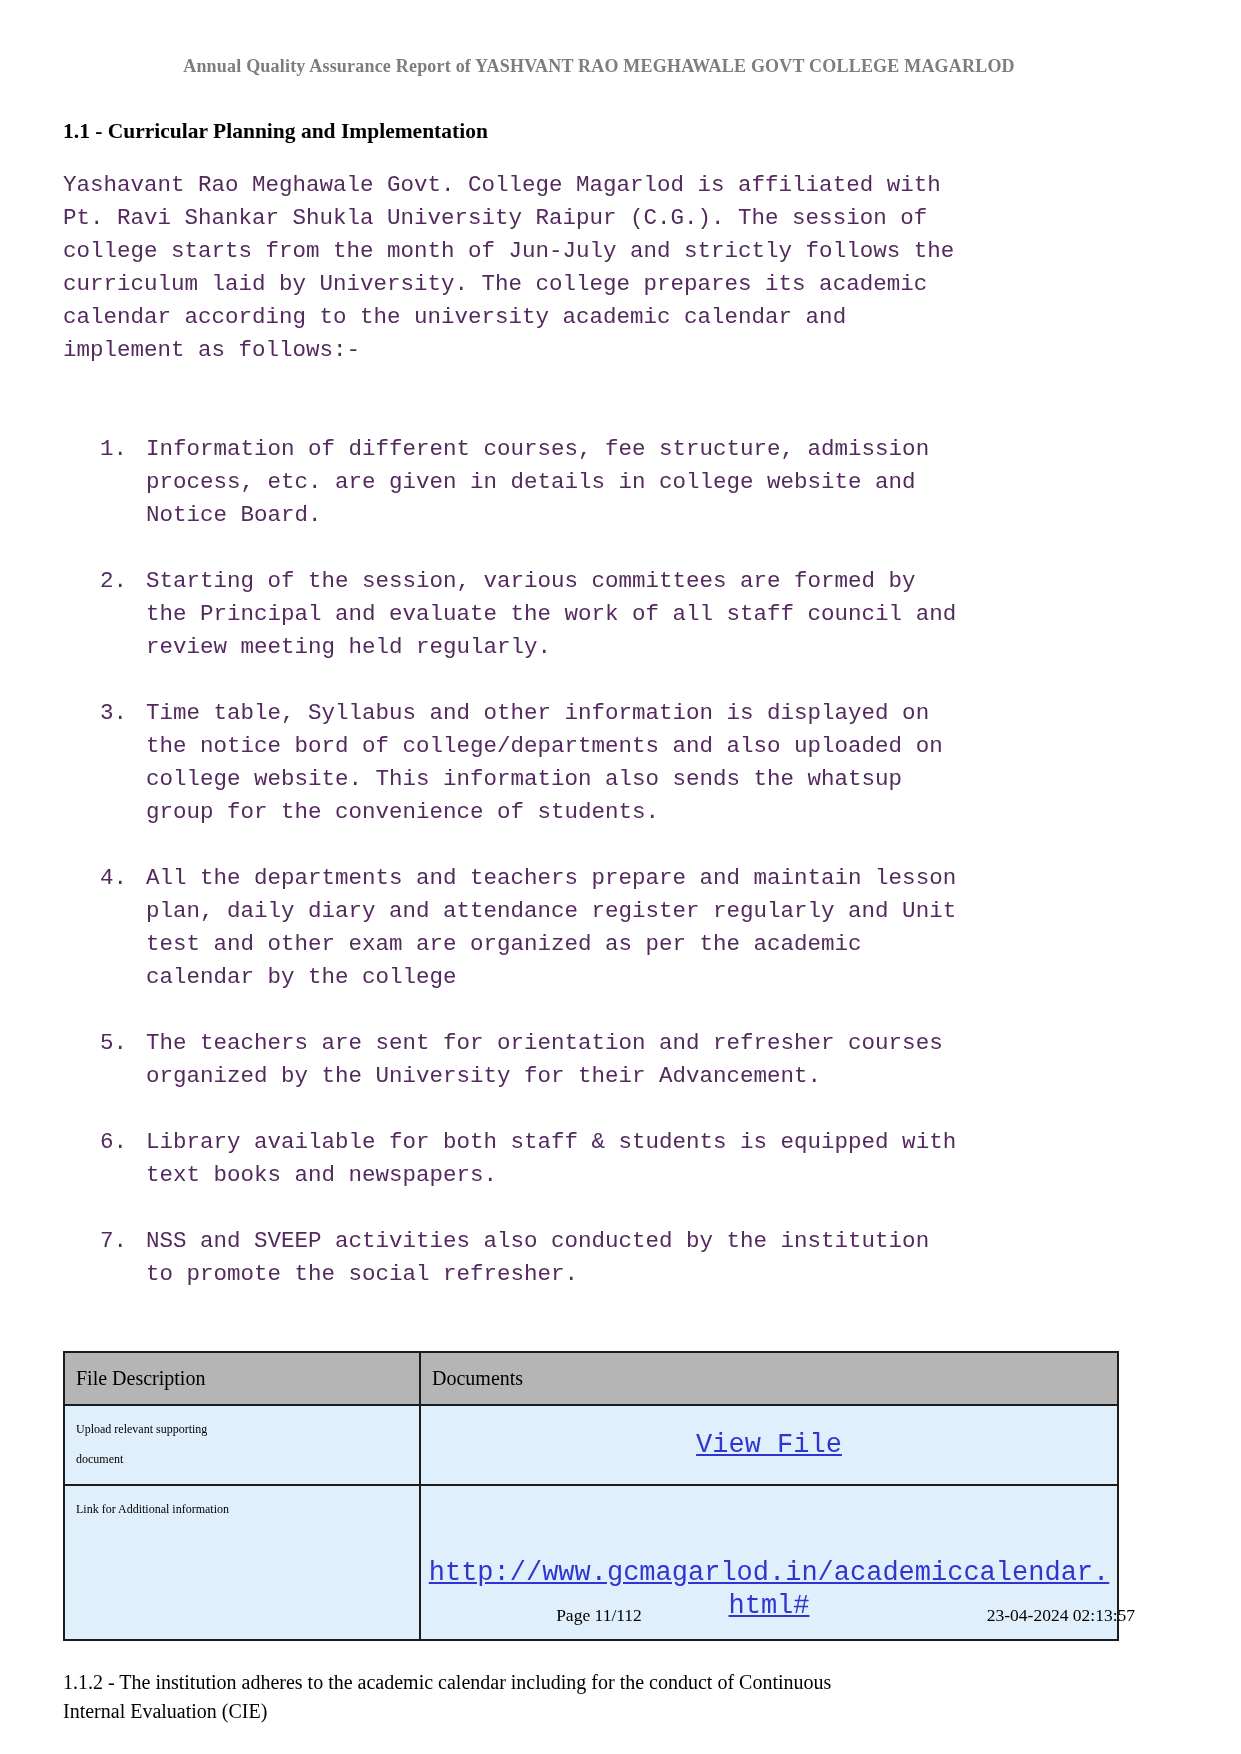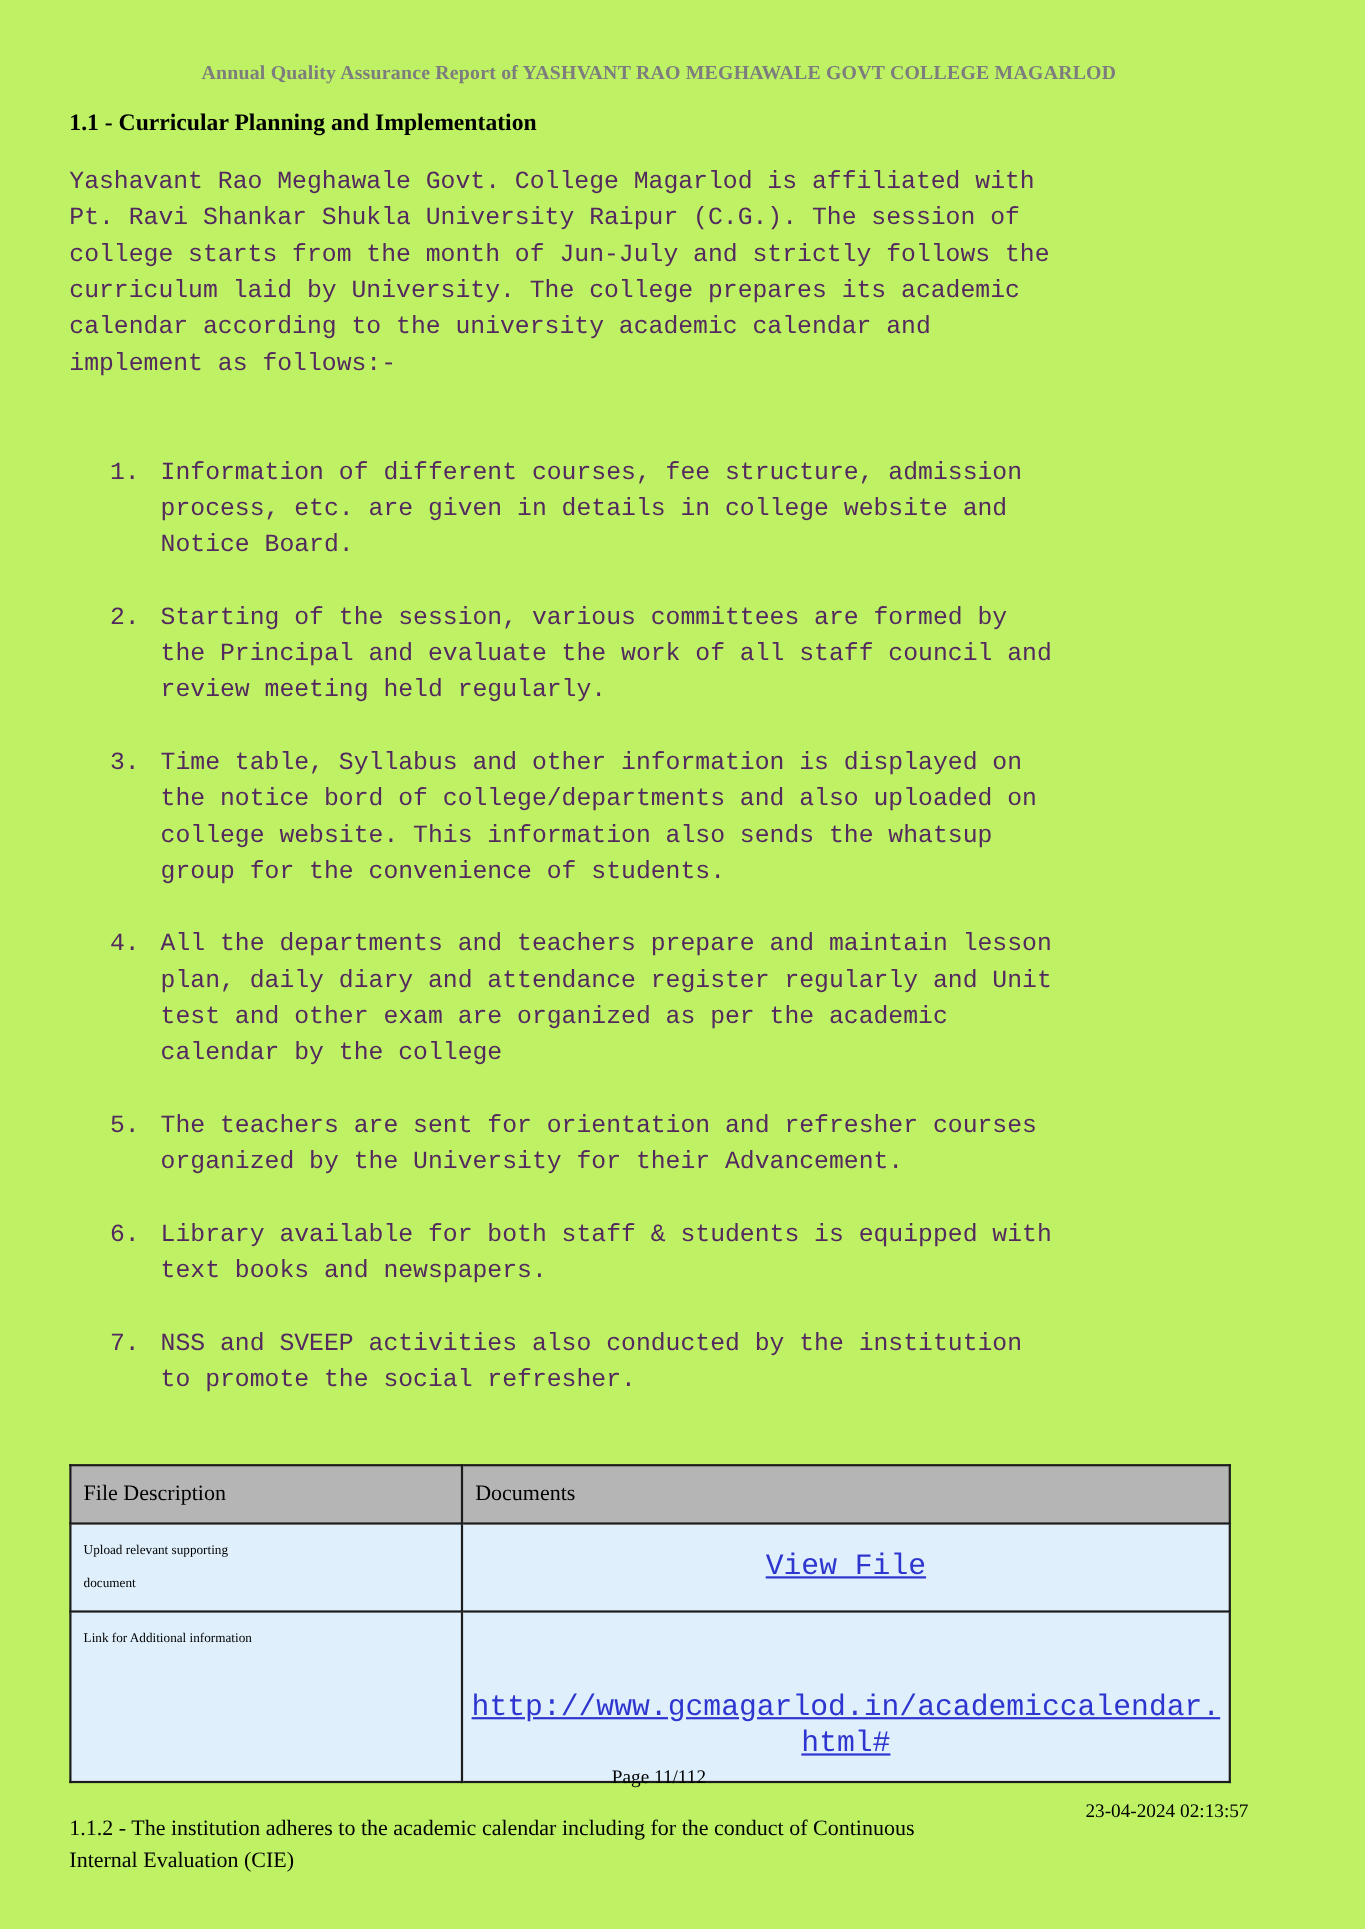--- a/index.html
+++ b/index.html
@@ -1,38 +1,38 @@
 <!DOCTYPE html>
 <html><head>
 <meta charset="utf-8">
 <style>
   * { margin:0; padding:0; box-sizing:border-box; }
   html,body { background:#e9e9e9; }
   .page {
     position:relative;
     width:1241px; height:1754px;
-    background:#bef264;
+    background:#ffffff;
     font-family:"Liberation Serif", serif;
     color:#000000;
     overflow:hidden;
     margin:0 auto;
   }
   .content { position:absolute; left:63px; top:0; width:1072px; }
 
   .doc-header {
     margin-top:56px;
     text-align:center;
     color:#7d7d7d;
     font-weight:bold;
     font-size:18px;
     letter-spacing:0.2px;
   }
 
   .section-heading {
-    margin-top:22px;
+    margin-top:42px;
     font-size:21.5px;
     font-weight:bold;
     color:#000;
   }
 
   .q-title {
     margin-top:27px;
     font-size:20px;
     line-height:29px;
     white-space:pre-line;
@@ -93,21 +93,21 @@
     cursor:pointer;
   }
 
   .footer {
     position:absolute;
     top:1605px; left:63px;
     width:1072px;
     font-size:17.5px;
   }
   .footer .page-num { text-align:center; }
-  .footer .timestamp { position:absolute; right:0; top:0;margin-top:31px; }
+  .footer .timestamp { position:absolute; right:0; top:0; }
 </style>
 </head>
 <body>
 
 <div class="page">
   <div class="content">
 
     <div class="doc-header">Annual Quality Assurance Report of YASHVANT RAO MEGHAWALE GOVT COLLEGE MAGARLOD</div>
 
     <div class="section-heading">1.1 - Curricular Planning and Implementation</div>

